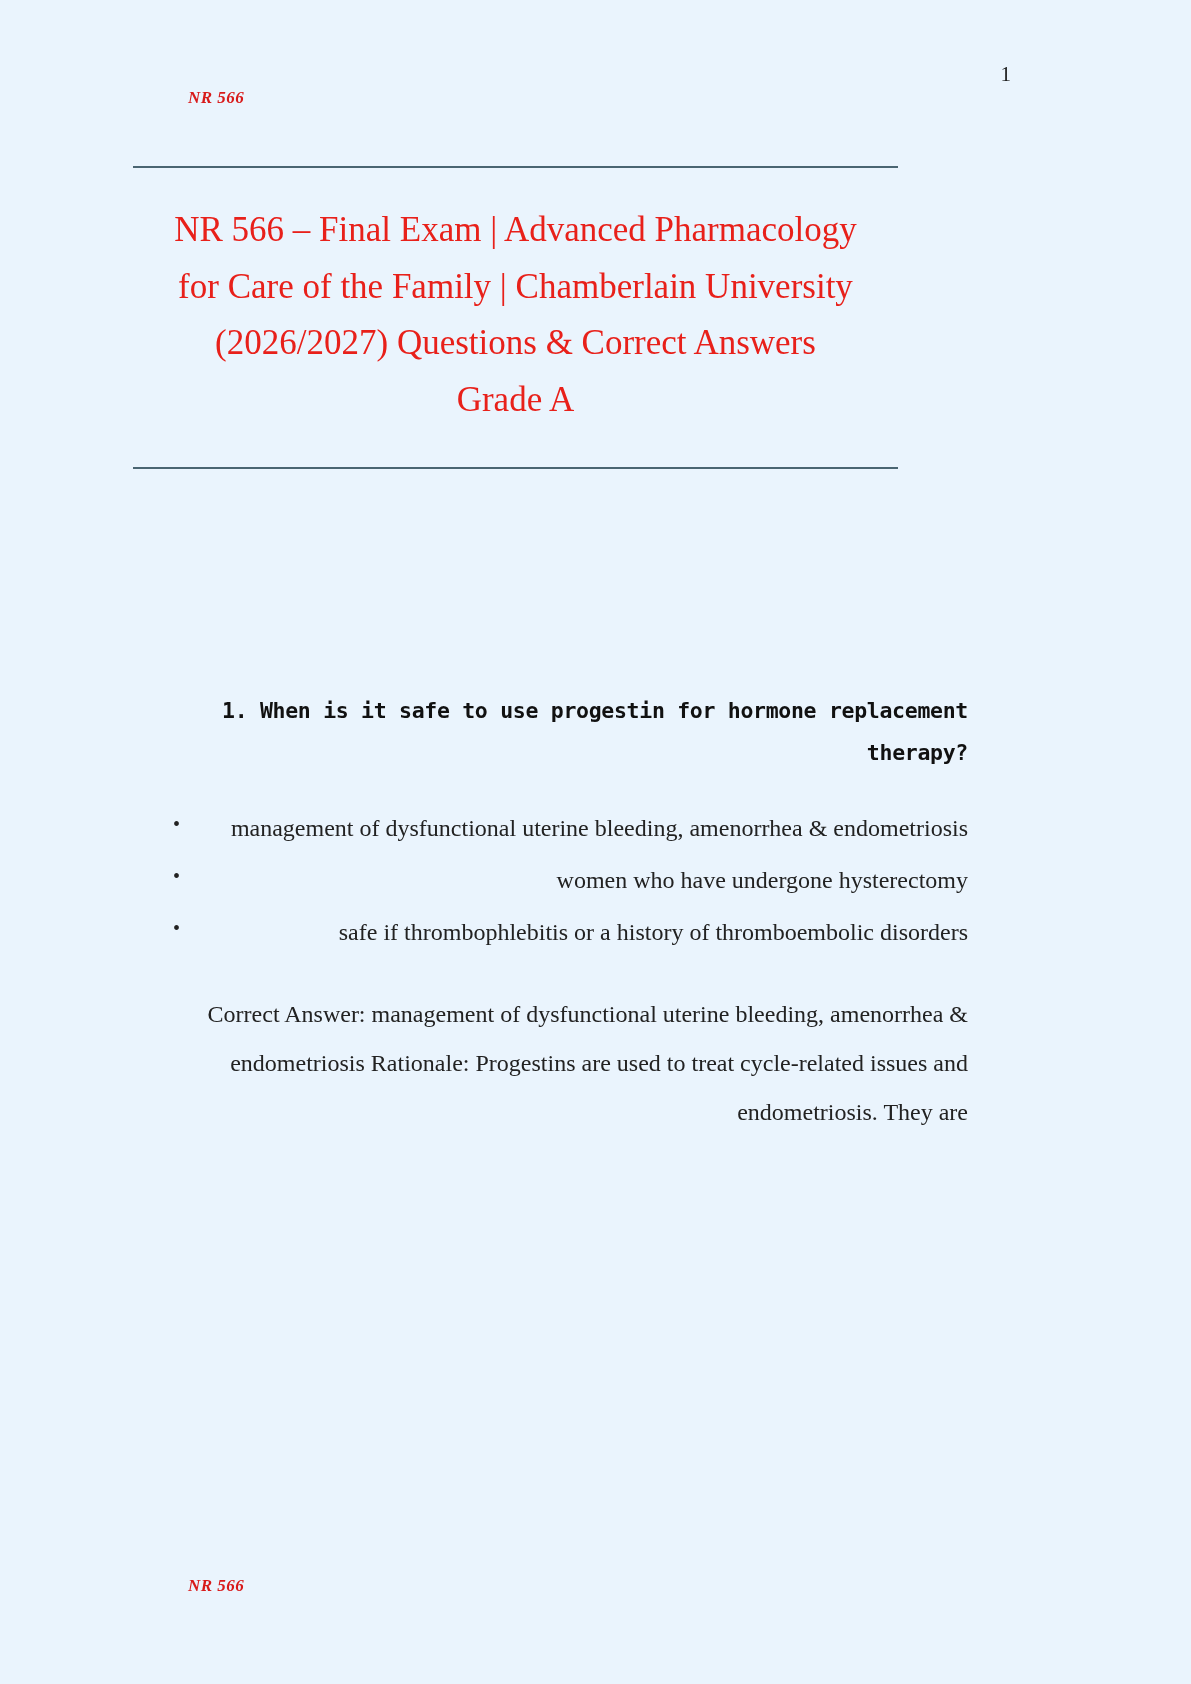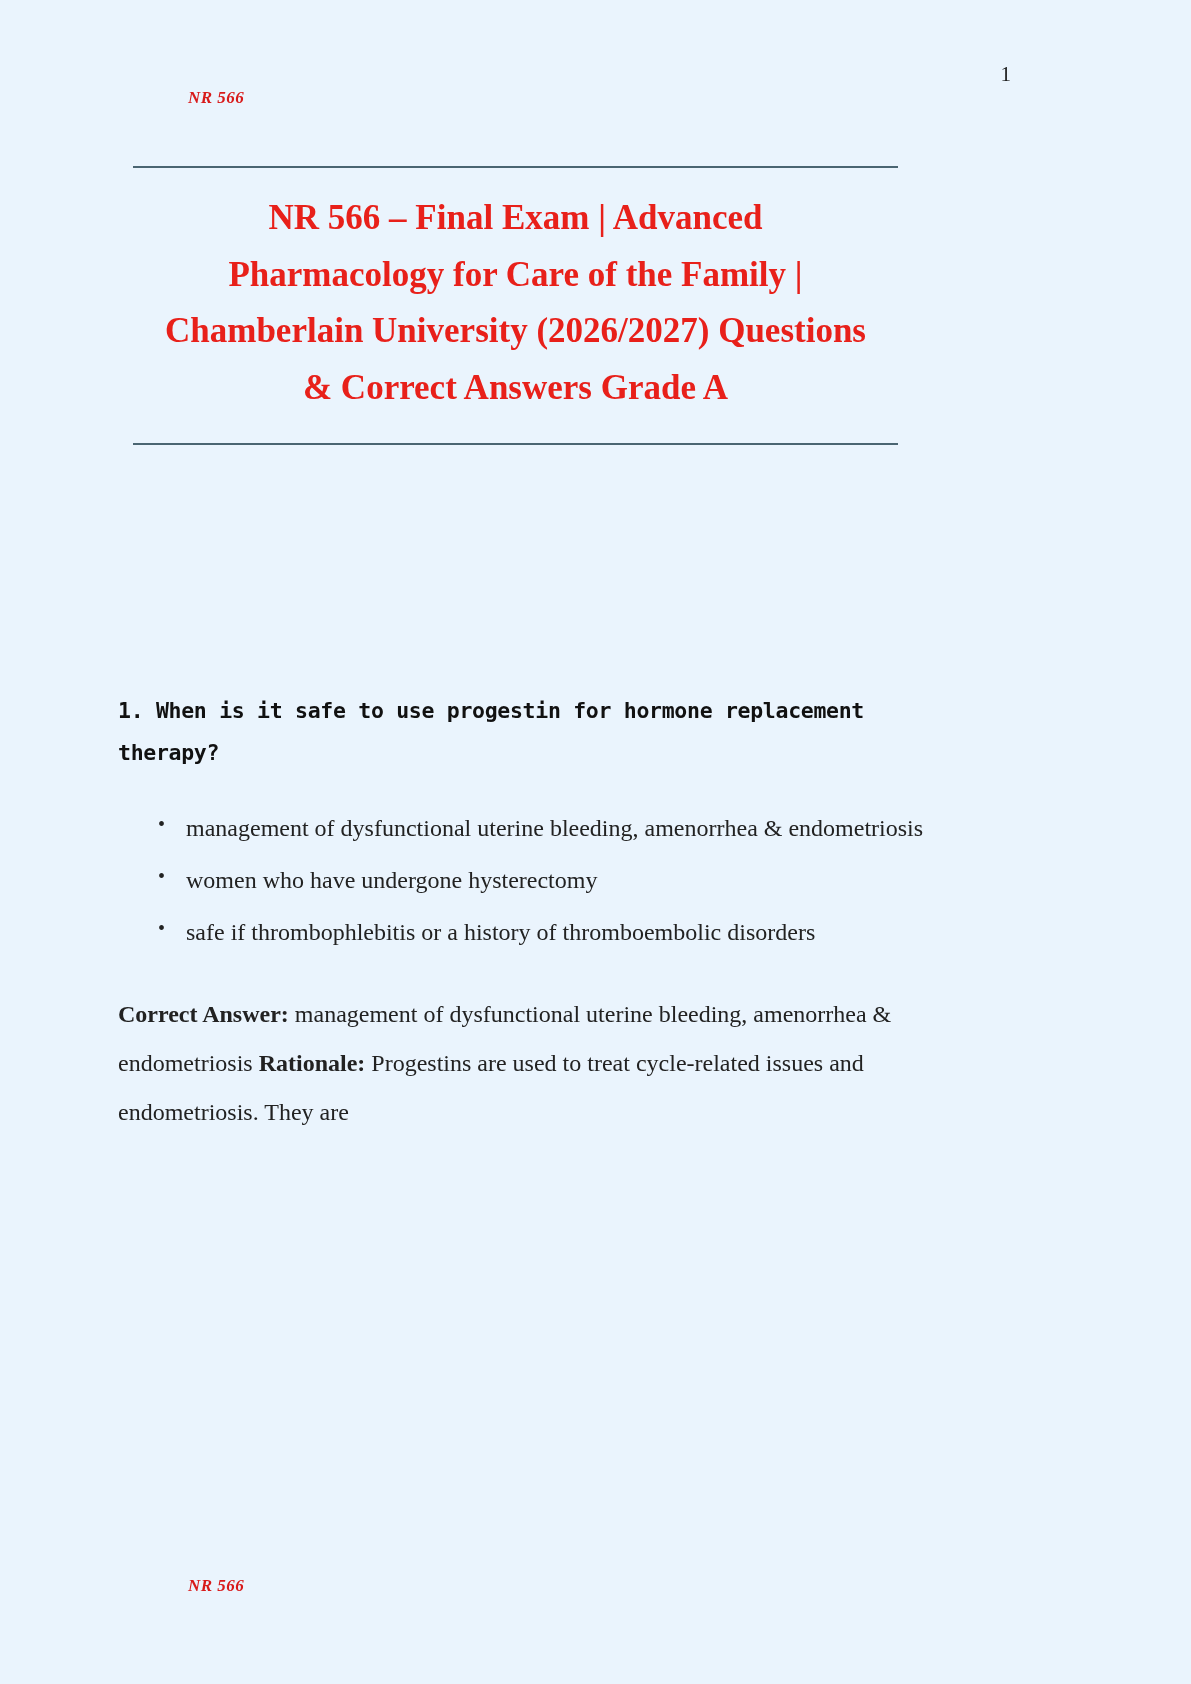--- a/index.html
+++ b/index.html
@@ -55,34 +55,35 @@
     position: absolute;
     top: 166px;
     left: 133px;
     width: 765px;
     border-top: 2px solid #4a6572;
     border-bottom: 2px solid #4a6572;
     padding: 22px 0 26px 0;
     box-sizing: border-box;
   }
   .doc-title {
-    margin: 0;
+    margin: 12px;
     padding: 0 26px;
     font-family: "Liberation Serif", serif;
-    font-weight: bold;
+    font-weight: normal;
     font-size: 35px;
     line-height: 1.62;
     color: #e8201a;
     text-align: center;
   }
   .content {
     position: absolute;
     top: 690px;
-    left: 118px;
+    left: 133px;
     width: 835px;
+    text-align: right;
   }
   .question {
     font-family: "DejaVu Sans Mono", monospace;
     font-weight: bold;
     font-size: 21.5px;
     line-height: 1.95;
     color: #111;
     letter-spacing: -0.3px;
     margin: 0 0 30px 0;
   }
@@ -110,21 +111,21 @@
     color: #222;
   }
   .answer-block {
     font-family: "Liberation Serif", serif;
     font-size: 24px;
     line-height: 2.05;
     color: #222;
     margin: 0;
   }
   .answer-block b {
-    font-weight: bold;
+    font-weight: normal;
   }
 </style>
 </head>
 <body>
 
 <div class="page">
 
   <div class="page-number">1</div>
 
   <div class="header-tag">NR 566</div>

